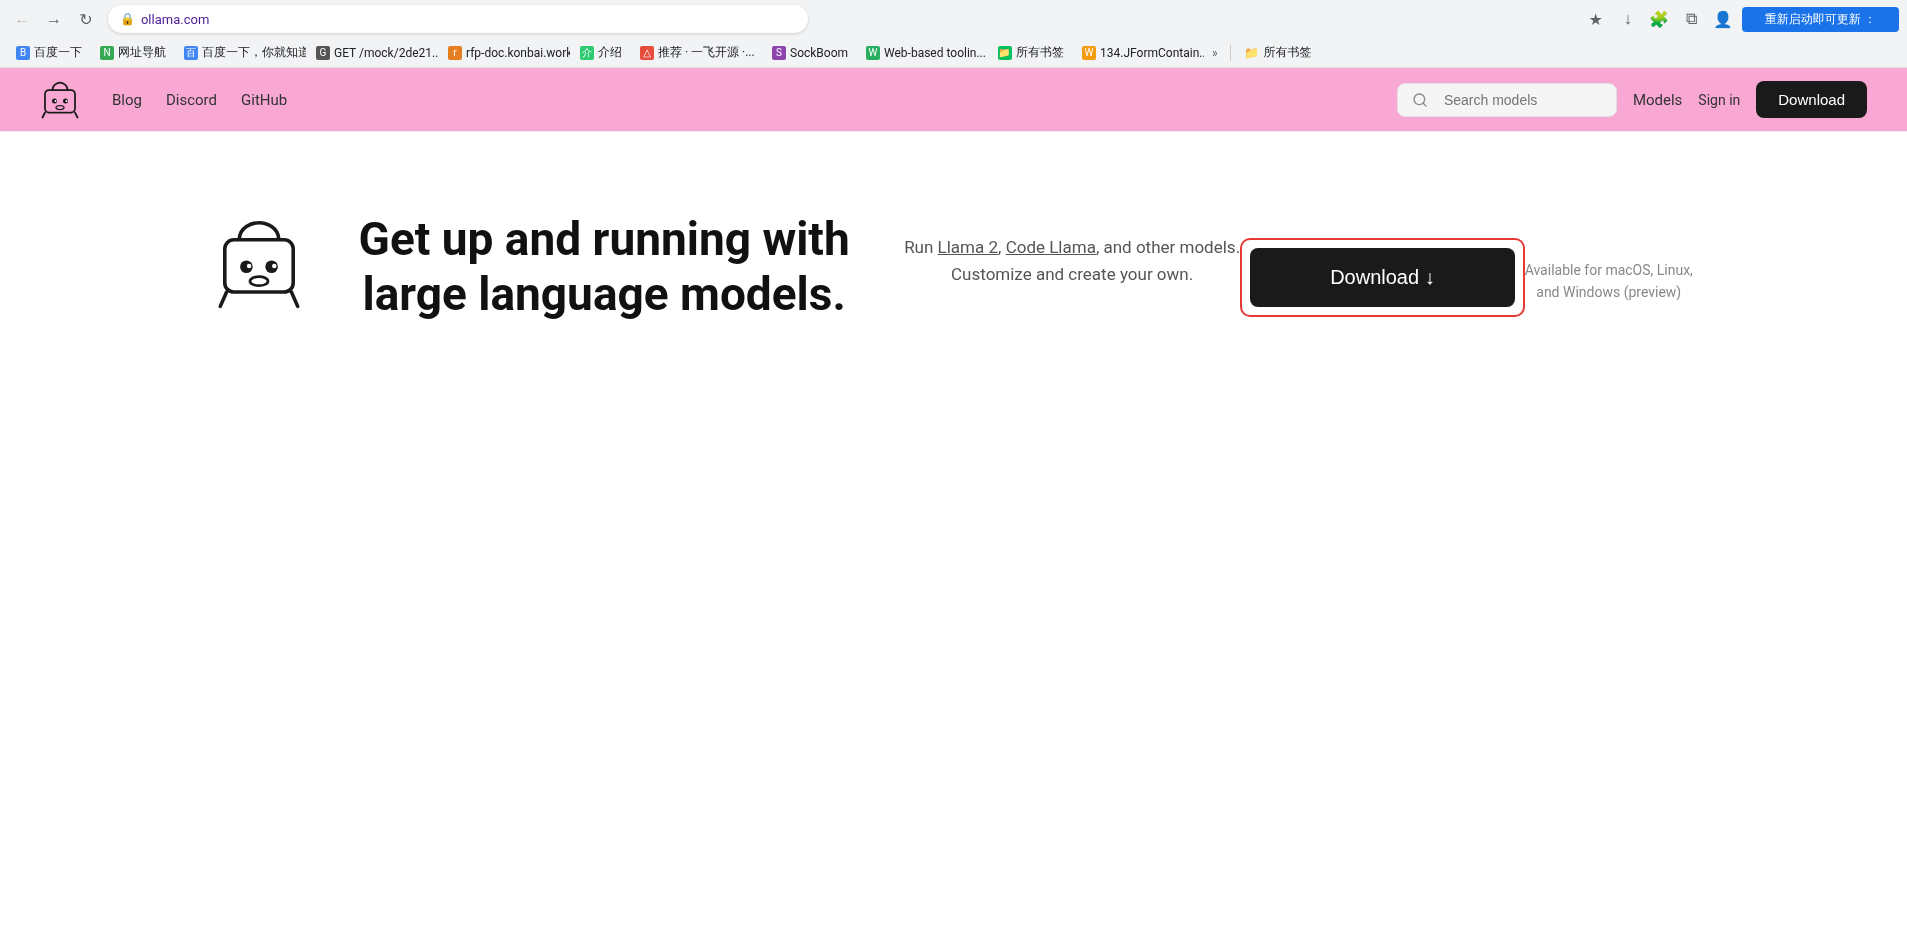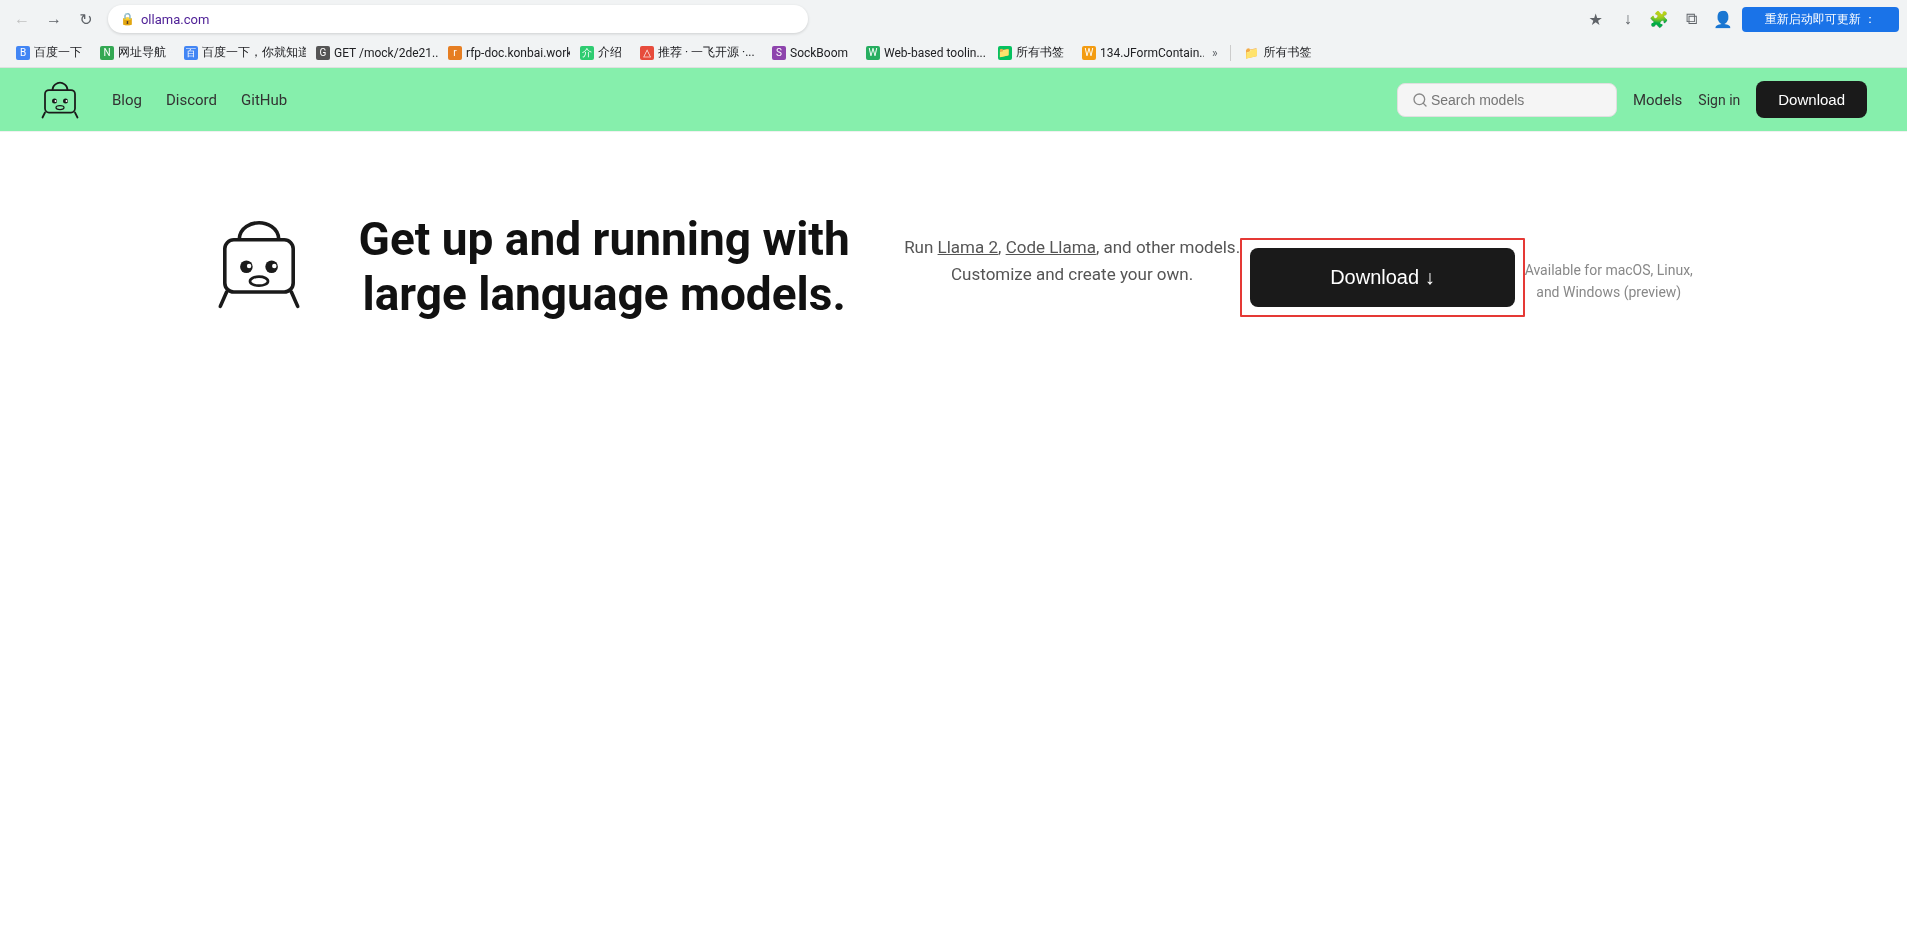--- a/index.html
+++ b/index.html
@@ -111,21 +111,21 @@
     
     .website { background: #fff; min-height: 800px; }
 
     
     .site-nav {
       display: flex;
       align-items: center;
       padding: 0 40px;
       height: 64px;
       border-bottom: 1px solid #f0f0f0;
-      background: #86efac;
+      background: #f9a8d4;
     }
     .site-logo {
       display: flex;
       align-items: center;
       margin-right: 32px;
       cursor: pointer;
     }
     .logo-icon {
       width: 40px; height: 40px;
     }
@@ -140,21 +140,21 @@
 
     .nav-right {
       margin-left: auto;
       display: flex;
       align-items: center;
       gap: 16px;
     }
     .search-box {
       display: flex;
       align-items: center;
-      gap: 3px;
+      gap: 16px;
       background: #f5f5f5;
       border: 1px solid #e0e0e0;
       border-radius: 8px;
       padding: 8px 14px;
       width: 220px;
     }
     .search-icon-svg { color: #888; flex-shrink: 0; }
     .search-input {
       border: none;
       background: none;
@@ -213,21 +213,21 @@
       line-height: 1.6;
       margin-bottom: 40px;
     }
     .hero-subtitle a {
       color: #555;
       text-decoration: underline;
       cursor: pointer;
     }
     .hero-download-wrapper {
       border: 2px solid #e53935;
-      border-radius: 1px;
+      border-radius: 10px;
       padding: 8px;
       margin-bottom: 8px;
     }
     .hero-download-btn {
       background: #1a1a1a;
       color: #fff;
       border: none;
       border-radius: 8px;
       padding: 18px 80px;
       font-size: 20px;

